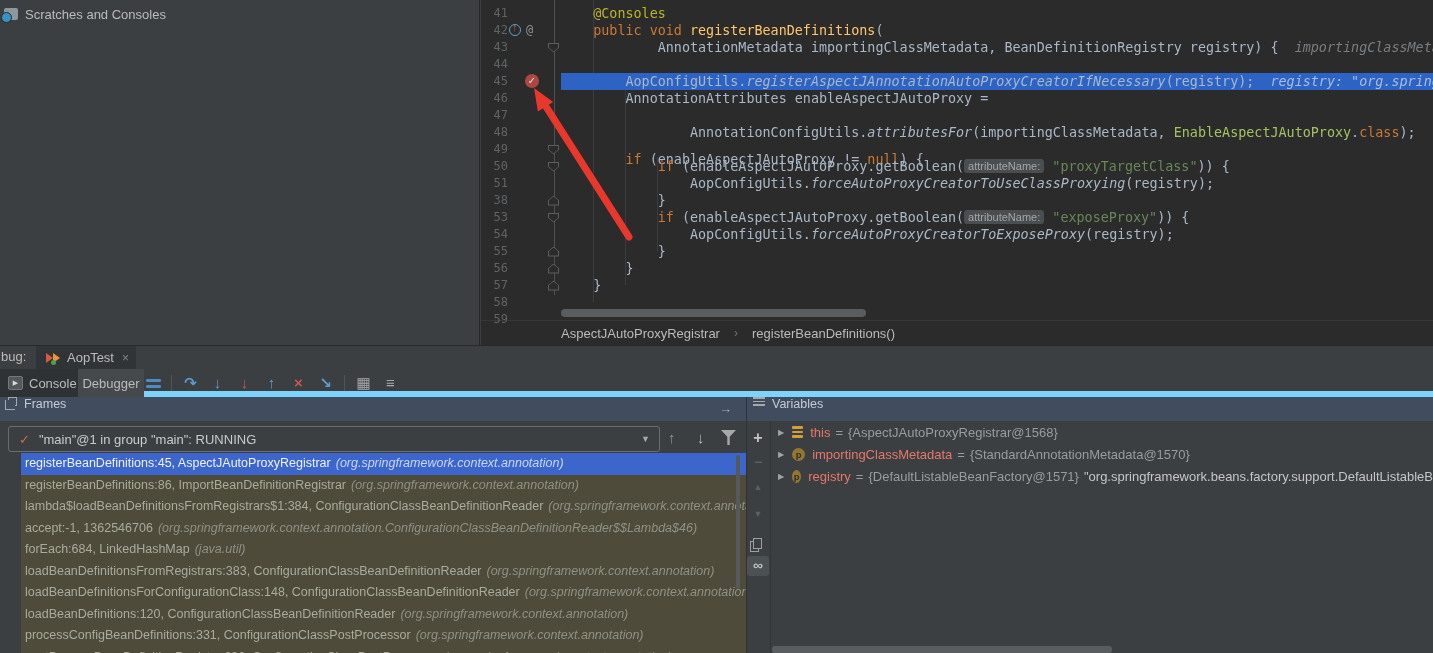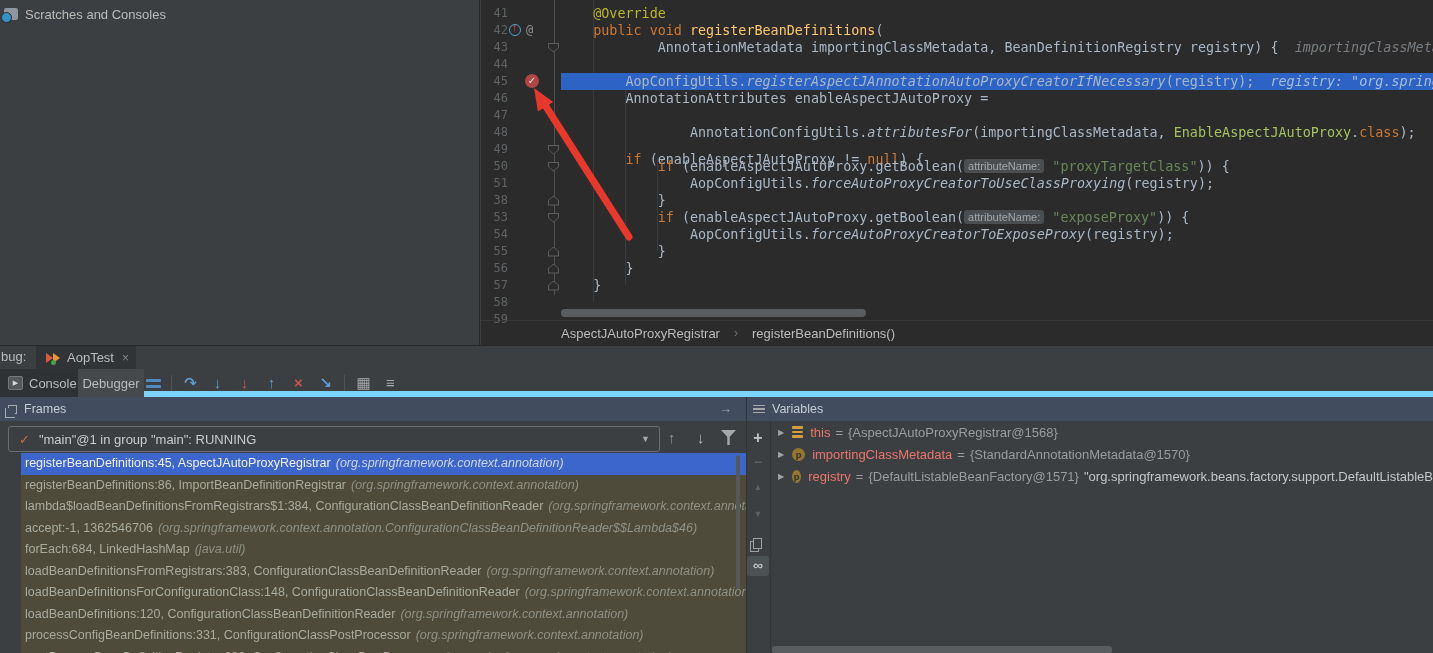--- a/index.html
+++ b/index.html
@@ -76,21 +76,21 @@
                   display:flex; align-items:center; justify-content:center; }
   #toolbar-icons { position:absolute; left:146px; top:0; height:28px; display:flex; align-items:center; gap:10px; }
   .tb-sep { width:1px; height:16px; background:#515456; }
   .tb-ico { width:17px; text-align:center; font-size:15px; font-weight:bold; line-height:16px; }
   .tb-blue { color:#5E9BCE; } .tb-red { color:#C75450; } .tb-gray { color:#A6A8AA; font-weight:normal; }
   .tb-bars { display:flex; flex-direction:column; gap:3px; width:15px; }
   .tb-bars i { height:3px; background:#4E8BC0; border-radius:1px; }
 
   
   .panel-header { position:absolute; top:51px; height:24px; background:#414D5E;
-                  display:flex; align-items:center; gap:7px; font-size:12.5px; color:#C4CBD6; }
+                  display:flex; align-items:flex-start; gap:7px; font-size:12.5px; color:#C4CBD6; }
   #frames-header { left:0; width:746px; padding-left:8px; }
   #variables-header { left:746px; width:687px; padding-left:7px; }
   .icon-frames { position:relative; width:9px; height:9px; border:1.5px solid #A6A8AA; background:transparent; }
   .icon-frames::before { content:""; position:absolute; left:-4px; top:2px; width:9px; height:9px;
                          border:1.5px solid #A6A8AA; border-right:none; border-top:none; background:#414D5E; }
   .icon-hamb { display:flex; flex-direction:column; gap:2px; width:12px; }
   .icon-hamb i { height:1.5px; background:#A6A8AA; }
   #hide-frames-ico { position:absolute; right:14px; top:4px; color:#A6A8AA; font-size:13px; }
 
   
@@ -150,21 +150,21 @@
     </div>
   </div>
 
   <div id="editor">
     <div class="guide" style="left:112px; top:0;   height:302px;"></div>
     <div class="guide" style="left:144px; top:89px; height:196px;"></div>
     <div class="guide" style="left:176px; top:157px; height:94px;"></div>
     <div id="fold-guide"></div>
     <div id="exec-line-bg" style="top: 72.5px;"></div>
     <div id="code-lines">
-        <div class="code-line" style="top: 4.5px;"><span>    </span><span class="tk-a">@Override</span></div>
+        <div class="code-line" style="top: 4.5px;"><span>    </span><span class="tk-a">@Consoles</span></div>
         <div class="code-line" style="top: 21.5px;"><span>    </span><span class="tk-k">public</span><span> </span><span class="tk-k">void</span><span> </span><span class="tk-m">registerBeanDefinitions</span><span>(</span></div>
         <div class="code-line" style="top: 38.5px;"><span>            AnnotationMetadata importingClassMetadata, BeanDefinitionRegistry registry) {</span><span class="tk-h">  importingClassMeta</span></div>
         <div class="code-line" style="top: 55.5px;"></div>
         <div class="code-line" style="top: 72.5px;"><span>        AopConfigUtils.</span><span class="tk-i">registerAspectJAnnotationAutoProxyCreatorIfNecessary</span><span>(registry);</span><span class="tk-hb">  registry: "org.spring</span></div>
         <div class="code-line" style="top: 89.5px;"></div>
         <div class="code-line" style="top: 90px;"><span>        AnnotationAttributes enableAspectJAutoProxy =</span></div>
         <div class="code-line" style="top: 123.5px;"><span>                AnnotationConfigUtils.</span><span class="tk-i">attributesFor</span><span>(importingClassMetadata, </span><span class="tk-g">EnableAspectJAutoProxy</span><span>.</span><span class="tk-k">class</span><span>);</span></div>
         <div class="code-line" style="top: 151px;"><span>        </span><span class="tk-k">if</span><span> (enableAspectJAutoProxy != </span><span class="tk-k">null</span><span>) {</span></div>
         <div class="code-line" style="top: 157.5px;"><span>            </span><span class="tk-k">if</span><span> (enableAspectJAutoProxy.getBoolean(</span><span class="tk-p">attributeName:</span><span> </span><span class="tk-s">"proxyTargetClass"</span><span>)) {</span></div>
         <div class="code-line" style="top: 174.5px;"><span>                AopConfigUtils.</span><span class="tk-i">forceAutoProxyCreatorToUseClassProxying</span><span>(registry);</span></div>

